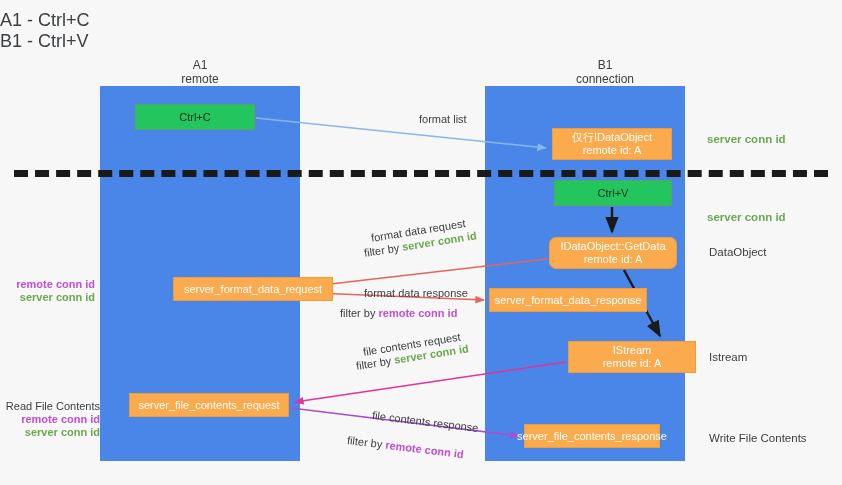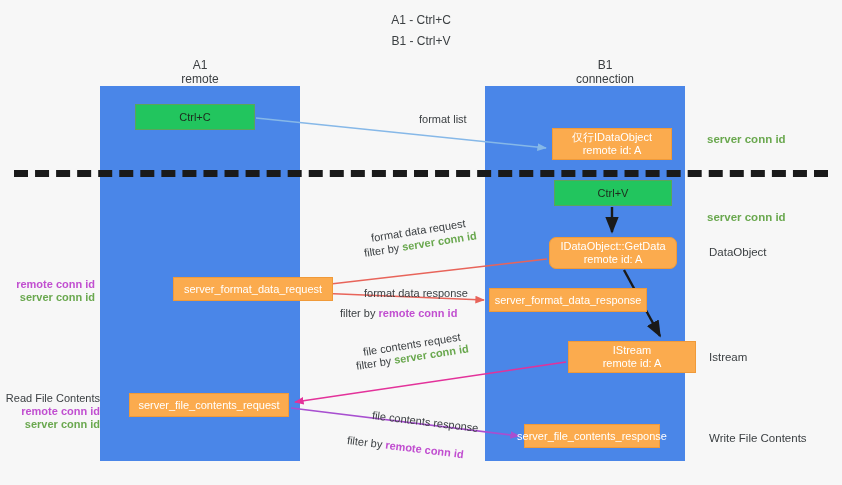--- a/index.html
+++ b/index.html
@@ -10,22 +10,21 @@
     position:relative;
     overflow:hidden;
     color:#3c4043;
   }
   #stage{position:absolute;inset:0;}
   .abs{position:absolute;}
 
   
   #title{
     left:0;right:0;top:10px;
-    text-align:center;
-    font-size:12px;
+    font-size:18px;
     line-height:21px;
     color:#3c4043;
   }
 
   
   .col-head{
     text-align:center;
     font-size:12px;
     line-height:14px;
     color:#3c4043;
@@ -77,21 +76,21 @@
   #ann-dataobject{left:709px;top:245px;}
   #ann-istream{left:709px;top:350px;}
   #ann-write{left:709px;top:431px;}
 
   
   .left-ann{font-size:11px;line-height:13px;text-align:right;}
   .left-ann .r{color:#c14fd0;font-weight:bold;}
   .left-ann .g{color:#6aa84f;font-weight:bold;}
   .left-ann .t{color:#3c4043;}
   #lann-mid{left:0px;top:278px;width:95px;}
-  #lann-low{left:0px;top:392px;width:100px;}
+  #lann-low{left:0px;top:400px;width:100px;}
 
   
   .elab{font-size:11px;line-height:14px;color:#3c4043;white-space:nowrap;}
   .elab .g{color:#6aa84f;font-weight:bold;}
   .elab .r{color:#c14fd0;font-weight:bold;}
   .rot-up{transform:rotate(-9deg);transform-origin:left top;}
   .rot-dn{transform:rotate(7deg);transform-origin:left top;}
 
   #elab-formatlist{left:374px;top:112px;margin-left:45px;}
   #elab-fdreq-1{left:370px;top:231px;}

